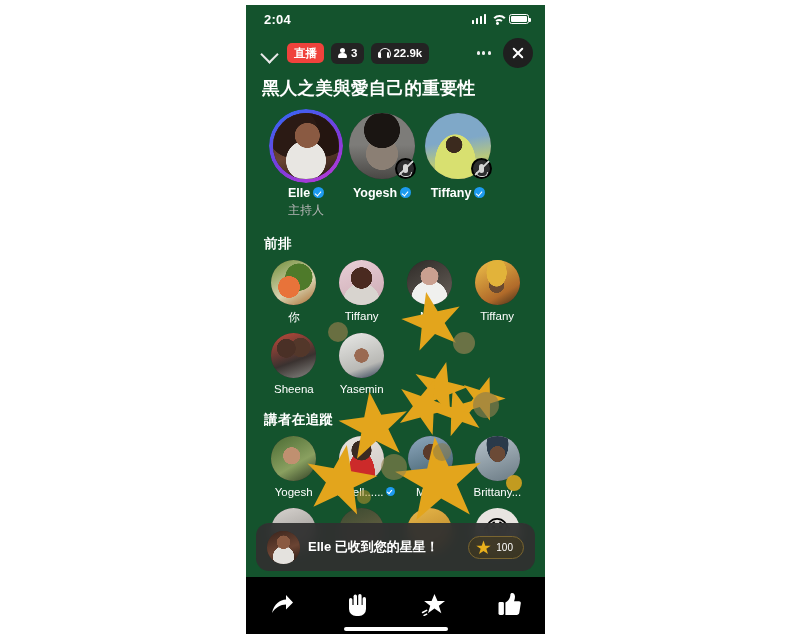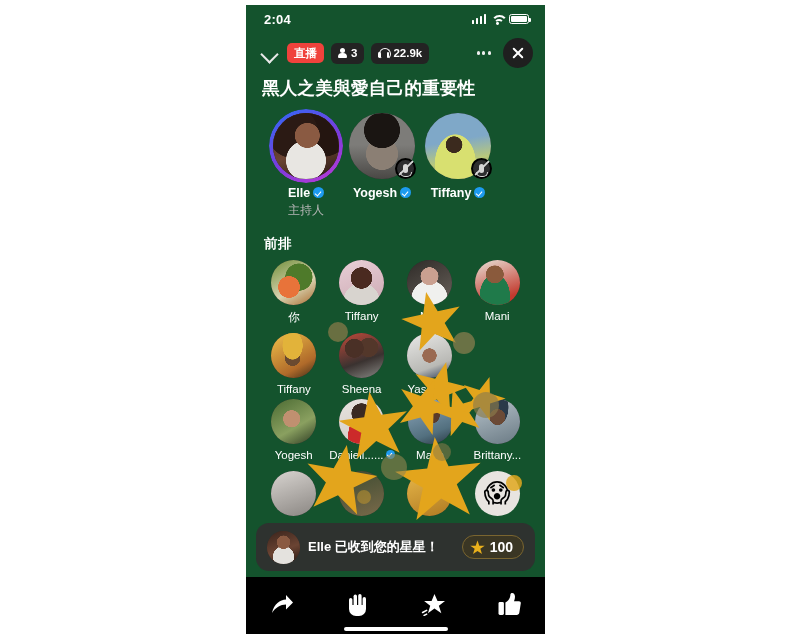--- a/index.html
+++ b/index.html
@@ -247,21 +247,21 @@
     width: 33px; height:33px; border-radius:50%; overflow:hidden;
     position:relative; background:#3a2a25; flex:0 0 auto;
   }
   .toast-av > div { position:absolute; inset:0; }
   .toast-text { color:#fff; font-size: 13px; font-weight:bold; flex:1 1 auto; }
   .toast-badge {
     display:flex; align-items:center; gap:5px;
     border:1px solid #7a6530; border-radius: 12px;
     padding: 3px 10px 3px 7px; background: rgba(70,58,28,.55);
   }
-  .toast-badge .cnt { color:#fff; font-size:14px; font-weight:bold; }
+  .toast-badge .cnt { color:#fff; font-size:10px; font-weight:normal; }
 
   
   .bottombar {
     position:absolute; left:0; bottom:0; width:299px; height:62px;
     background:#000; z-index: 9;
     display:flex; align-items:flex-start; justify-content:center;
     gap: 42px; padding-top: 12px;
   }
   .bbtn {
     width: 34px; height: 30px; cursor:pointer;
@@ -418,31 +418,20 @@
               <div style="background:
             radial-gradient(circle at 50% 36%, #caa090 0 24%, transparent 25%),
             radial-gradient(circle at 50% 86%, #f0f0ee 0 40%, transparent 41%),
             linear-gradient(150deg,#2e2a27,#6a635c);"></div>
             </div>
           <div class="mem-name">
               <span>Mei</span>
             </div>
         </div>
 
-        <div class="mem">
-          <div class="mem-av">
-              <div style="background:
-            radial-gradient(circle at 44% 32%, #8a5a3c 0 22%, transparent 23%),
-            radial-gradient(ellipse at 44% 80%, #1f7a4a 0 42%, transparent 43%),
-            linear-gradient(160deg,#e8e2d8,#c33a2e 80%);"></div>
-            </div>
-          <div class="mem-name">
-              <span>Mani</span>
-            </div>
-        </div>
 
         <div class="mem">
           <div class="mem-av">
               <div style="background:
             radial-gradient(ellipse at 48% 28%, #e2b33a 0 30%, transparent 31%),
             radial-gradient(circle at 48% 56%, #6b4a30 0 22%, transparent 23%),
             linear-gradient(150deg,#f0c24a,#b06a2a 70%,#3a2a18);"></div>
             </div>
           <div class="mem-name">
               <span>Tiffany</span>
@@ -468,20 +457,21 @@
             radial-gradient(circle at 50% 50%, #9a6a52 0 22%, transparent 23%),
             linear-gradient(160deg,#e9e9e7,#b9b9b5 70%,#2a3a52);"></div>
             </div>
           <div class="mem-name">
               <span>Yasemin</span>
             </div>
         </div>
 
       </div>
 
+      <div class="sec-head">講者在追蹤</div>
       <div class="grid4">
 
         <div class="mem">
           <div class="mem-av">
               <div style="background:
             radial-gradient(circle at 46% 44%, #c09070 0 24%, transparent 25%),
             linear-gradient(150deg,#4a6a32,#8aa060 60%,#2c3a22);"></div>
             </div>
           <div class="mem-name">
               <span>Yogesh</span>

